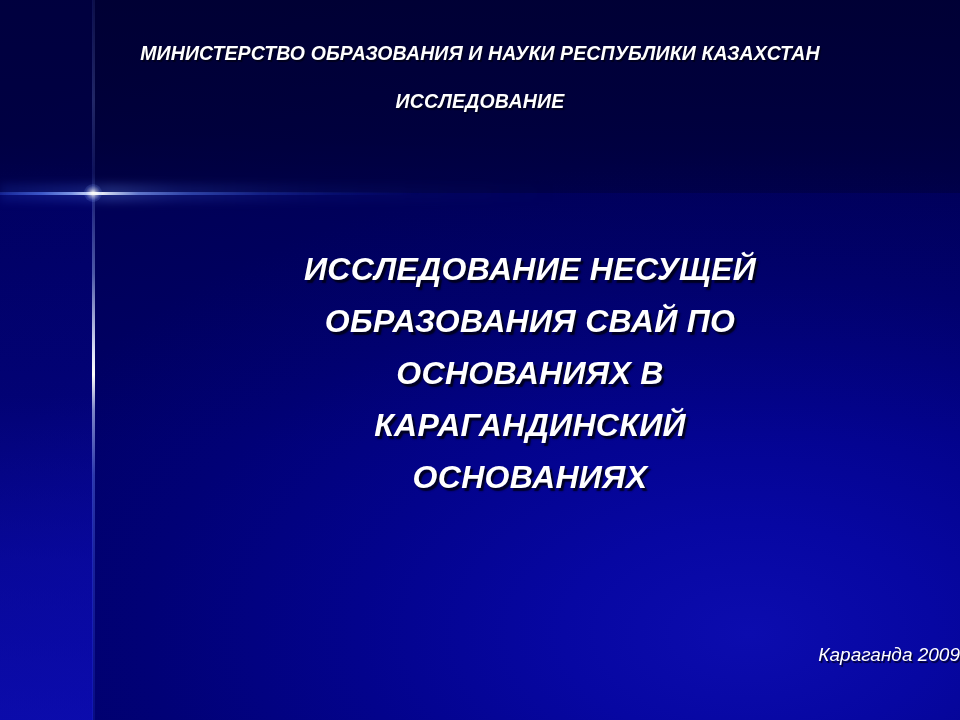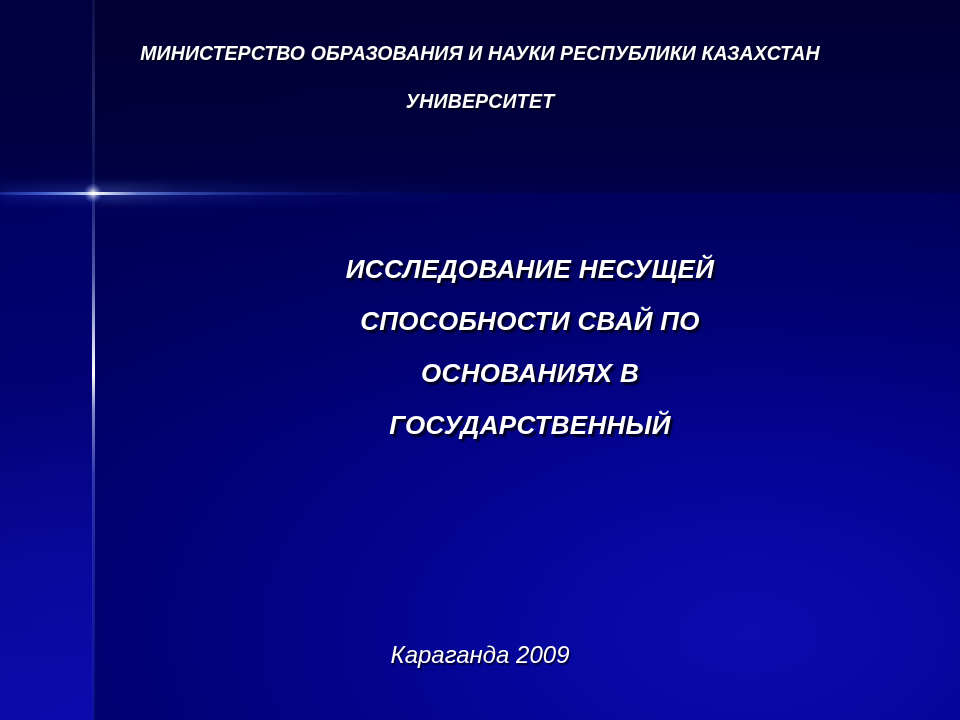--- a/index.html
+++ b/index.html
@@ -162,41 +162,42 @@
     position: absolute;
     left: 130px;
     top: 243px;
     width: 800px;
     text-align: center;
     z-index: 5;
   }
   .title-line {
     color: #ffffff;
     font-weight: bold;
-    font-size: 26px;
+    font-size: 32px;
     line-height: 52px;
     letter-spacing: 0.3px;
     text-shadow: 2.5px 2.5px 1.5px rgba(0,0,22,0.9);
     white-space: nowrap;
   }
 
   .footer-block {
     position: absolute;
     left: 0;
     top: 640px;
     width: 960px;
     text-align: center;
     z-index: 5;
   }
   .footer-text {
     color: #ffffff;
     font-weight: normal;
-    font-size: 24px;
+    font-size: 19px;
     line-height: 30px;
     text-shadow: 1.5px 1.5px 1px rgba(0,0,22,0.8);
+    text-align: right;
   }
 </style>
 </head>
 <body>
 
 <div id="slide">
 
   <div class="bg-base"></div>
   <div class="bg-left-panel"></div>
   <div class="bg-right-dark"></div>
@@ -204,27 +205,28 @@
 
   <div class="sparkle">
     <div class="glow-band"></div>
     <div class="v-ray"></div>
     <div class="h-ray"></div>
     <div class="core"></div>
   </div>
 
   <div class="header-block">
     <div class="header-line l1">МИНИСТЕРСТВО ОБРАЗОВАНИЯ И НАУКИ РЕСПУБЛИКИ КАЗАХСТАН</div>
-    <div class="header-line l3">УНИВЕРСИТЕТ</div>
+    <div class="header-line l3">ИССЛЕДОВАНИЕ</div>
   </div>
 
   <div class="title-block">
     <div class="title-line">ИССЛЕДОВАНИЕ НЕСУЩЕЙ</div>
-    <div class="title-line">СПОСОБНОСТИ СВАЙ ПО</div>
+    <div class="title-line">ОБРАЗОВАНИЯ СВАЙ ПО</div>
     <div class="title-line">ОСНОВАНИЯХ В</div>
-    <div class="title-line">ГОСУДАРСТВЕННЫЙ</div>
+    <div class="title-line">КАРАГАНДИНСКИЙ</div>
+    <div class="title-line">ОСНОВАНИЯХ</div>
   </div>
 
   <div class="footer-block">
     <div class="footer-text">Караганда 2009</div>
   </div>
 
 </div>
 
 </body></html>

